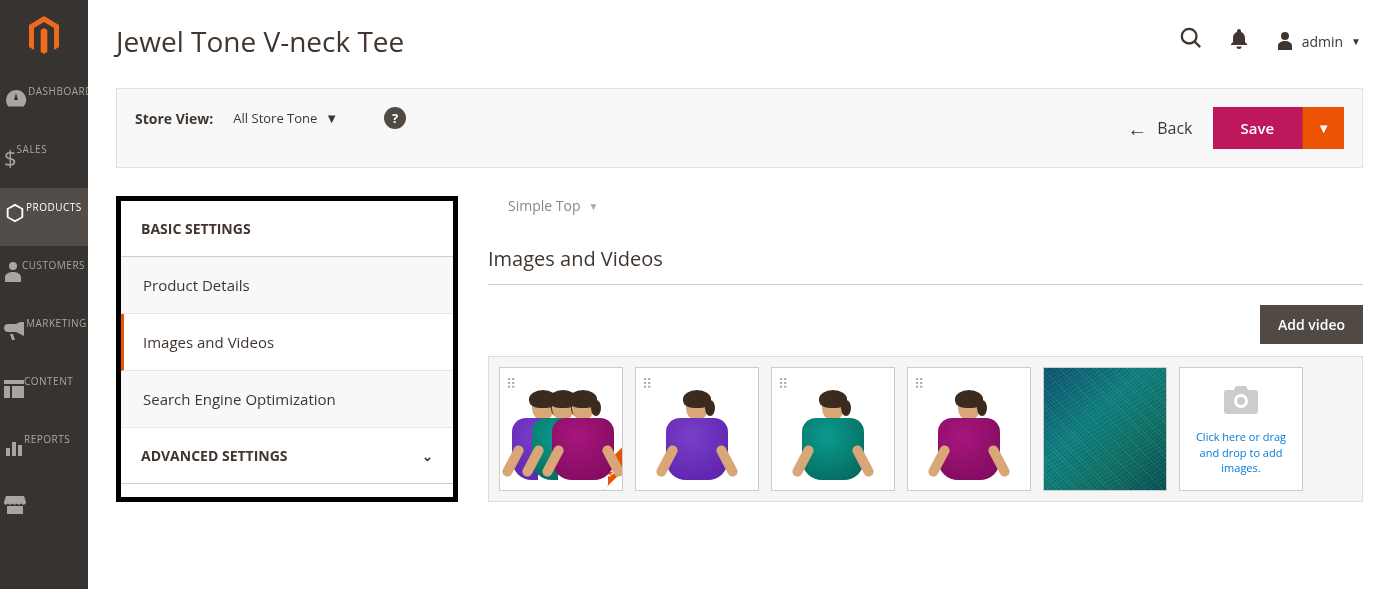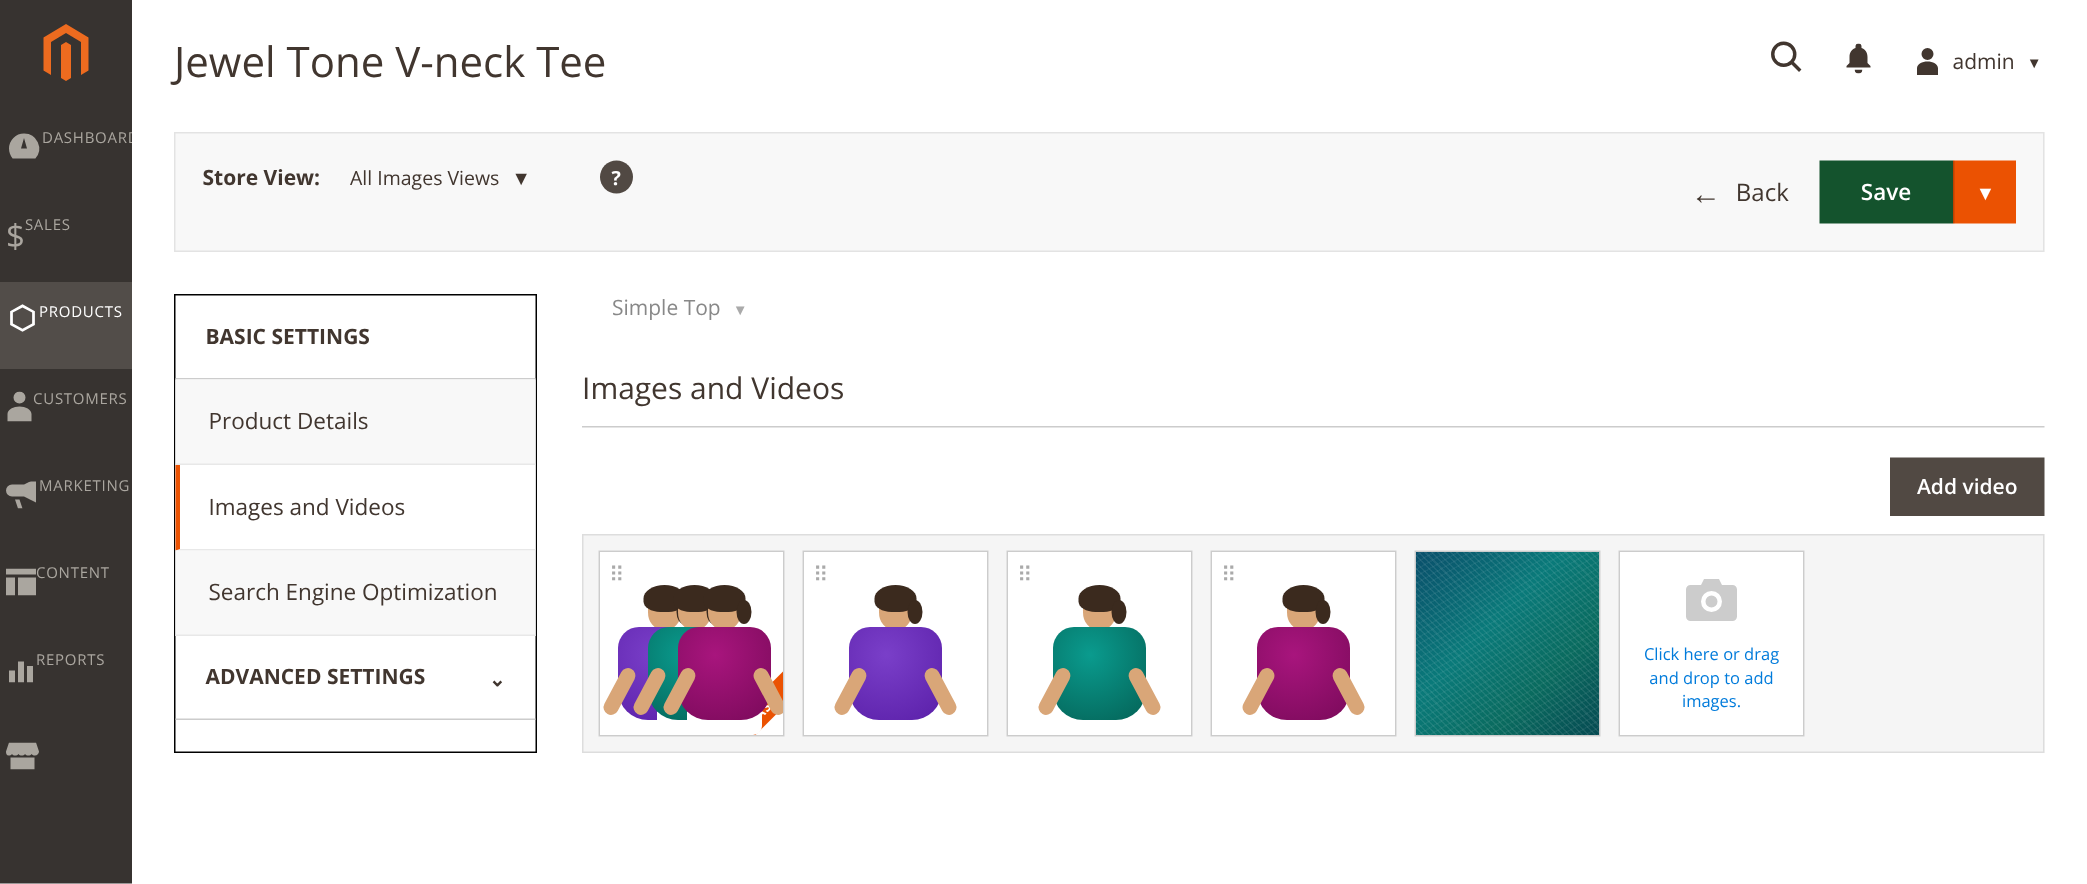--- a/index.html
+++ b/index.html
@@ -20,24 +20,24 @@
 .admin-user .caret{font-size:10px}
 .actions-bar{margin:18px 28px 0 28px;background:#f8f8f8;border:1px solid #e3e3e3;display:flex;align-items:flex-start;justify-content:space-between;padding:18px 18px}
 .store-view{display:flex;align-items:center;gap:20px}
 .store-view-label{font-weight:700;color:#41362f;font-size:14px}
 .store-view-select{color:#41362f;font-size:13px;display:flex;align-items:center;gap:8px;cursor:pointer}
 .help-icon{width:22px;height:22px;border-radius:50%;background:#514943;color:#fff;display:flex;align-items:center;justify-content:center;font-size:13px;font-weight:700;margin-left:26px;cursor:pointer}
 .actions-right{display:flex;align-items:center;gap:20px}
 .back-btn{display:flex;align-items:center;gap:10px;color:#41362f;font-size:16px;cursor:pointer}
 .back-btn .arrow{font-size:20px}
 .save-group{display:flex}
-.save-btn{background:#14532d;color:#fff;border:none;padding:11px 28px;font-size:15px;font-weight:600;cursor:pointer}
+.save-btn{background:#be185d;color:#fff;border:none;padding:11px 28px;font-size:15px;font-weight:600;cursor:pointer}
 .save-dd{background:#eb5202;color:#fff;border:none;border-left:1px solid rgba(0,0,0,.2);padding:11px 14px;cursor:pointer;font-size:13px}
 .content-wrap{display:flex;margin:28px 28px 0 28px;gap:30px}
-.left-panel{width:242px;border:1px solid #000000;background:#fff}
+.left-panel{width:342px;border:5px solid #000000;background:#fff}
 .panel-header{padding:18px 20px;font-weight:700;color:#41362f;font-size:14px;border-bottom:1px solid #ccc;display:flex;align-items:center;justify-content:space-between;cursor:pointer}
 .panel-item{padding:18px 22px;color:#41362f;font-size:15px;border-bottom:1px solid #e8e8e8;cursor:pointer}
 .panel-item.active{border-left:3px solid #eb5202;background:#fff;font-weight:400;padding-left:19px}
 .panel-item:not(.active){background:#f8f8f8}
 .panel-body{background:#f1f1f1}
 .right-panel{flex:1}
 .top-row{display:flex;align-items:center;justify-content:flex-start;margin-bottom:30px;padding-left:20px}
 .simple-top{color:#888;font-size:14px;display:flex;align-items:center;gap:8px;cursor:pointer}
 .product-status{display:flex;align-items:center;gap:10px}
 .status-label{font-weight:700;color:#41362f;font-size:13px;letter-spacing:.5px}
@@ -151,21 +151,21 @@
         <span>admin</span>
         <span class="caret">▼</span>
       </div>
     </div>
   </div>
 
   <div class="actions-bar">
     <div class="store-view">
       <span class="store-view-label">Store View:</span>
       <span class="store-view-select">
-        <span>All Images Views</span>
+        <span>All Store Tone</span>
         <span>▼</span>
       </span>
       <span class="help-icon">?</span>
     </div>
     <div class="actions-right">
       <div class="back-btn">
         <span class="arrow">←</span>
         <span>Back</span>
       </div>
       <div class="save-group">

